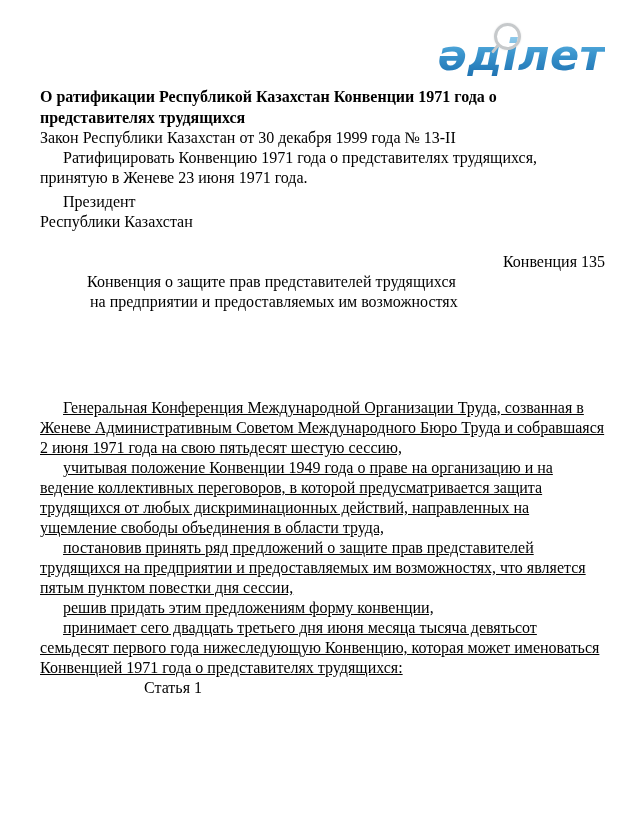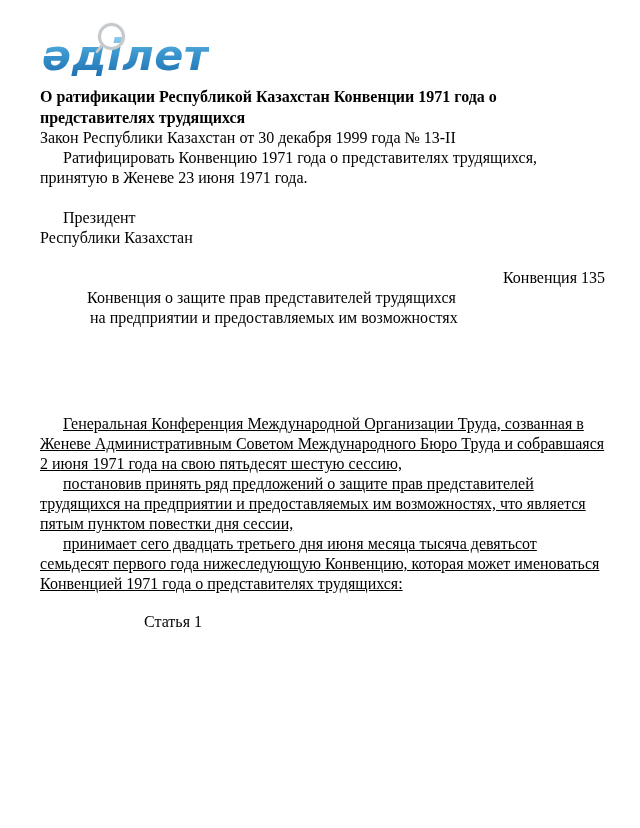--- a/index.html
+++ b/index.html
@@ -16,20 +16,21 @@
     color: #000000;
   }
   .content { padding: 0 35px 0 40px; }
 
   
   .logo {
     margin: 28px 0 0 2px;
     line-height: 54px;
     height: 54px;
     white-space: nowrap;
+    text-align: right;
   }
   .logo .g {
     font-family: "DejaVu Sans", sans-serif;
     font-style: italic;
     font-weight: bold;
     font-size: 43px;
     letter-spacing: 0.5px;
     background: linear-gradient(180deg, #7cc7ee 0%, #3c97cf 45%, #1a6dae 100%);
     -webkit-background-clip: text;
     background-clip: text;
@@ -63,27 +64,27 @@
   
   .doc-title {
     margin-top: 4px;
     font-weight: bold;
     font-size: 16px;
     line-height: 21px;
   }
   .law-line { }
   .para-ratify { }
   .fli { text-indent: 23px; }
-  .signatory { margin-top: 20px; }
+  .signatory { margin-top: 4px; }
   .conv-heading { margin-top: 20px; }
   .ind-a { padding-left: 104px; text-align: right; }
   .ind-b { padding-left: 47px; }
   .ind-c { padding-left: 50px; }
   .preamble { margin-top: 86px; text-decoration: underline; }
-  .article-heading { margin-top: 18px; padding-left: 104px; font-family: Liberation Serif, serif; }
+  .article-heading { margin-top: 0; padding-left: 104px; font-family: Liberation Serif, serif; }
 </style>
 </head>
 <body>
 
 <div class="page">
   <div class="content">
 
     <div class="logo">
       <span class="g">әд</span><span class="logo-i-wrap"><span class="g">і</span><span class="magnifier-ring"></span></span><span class="g">лет</span>
     </div>
@@ -100,20 +101,22 @@
     </div>
 
     <div class="conv-heading">
       <div class="ind-a">Конвенция 135</div>
       <div class="ind-b">Конвенция о защите прав представителей трудящихся</div>
       <div class="ind-c">на предприятии и предоставляемых им возможностях</div>
     </div>
 
     <div class="preamble">
       <p class="fli">Генеральная Конференция Международной Организации Труда, созванная в Женеве Административным Советом Международного Бюро Труда и собравшаяся 2 июня 1971 года на свою пятьдесят шестую сессию,</p>
+      <p class="fli">учитывая положение Конвенции 1949 года о праве на организацию и на ведение коллективных переговоров, в которой предусматривается защита трудящихся от любых дискриминационных действий, направленных на ущемление свободы объединения в области труда,</p>
       <p class="fli">постановив принять ряд предложений о защите прав представителей трудящихся на предприятии и предоставляемых им возможностях, что является пятым пунктом повестки дня сессии,</p>
+      <p class="fli">решив придать этим предложениям форму конвенции,</p>
       <p class="fli">принимает сего двадцать третьего дня июня месяца тысяча девятьсот семьдесят первого года нижеследующую Конвенцию, которая может именоваться Конвенцией 1971 года о представителях трудящихся:</p>
     </div>
 
     <div class="article-heading">Статья 1</div>
 
   </div>
 </div>
 
 </body></html>

